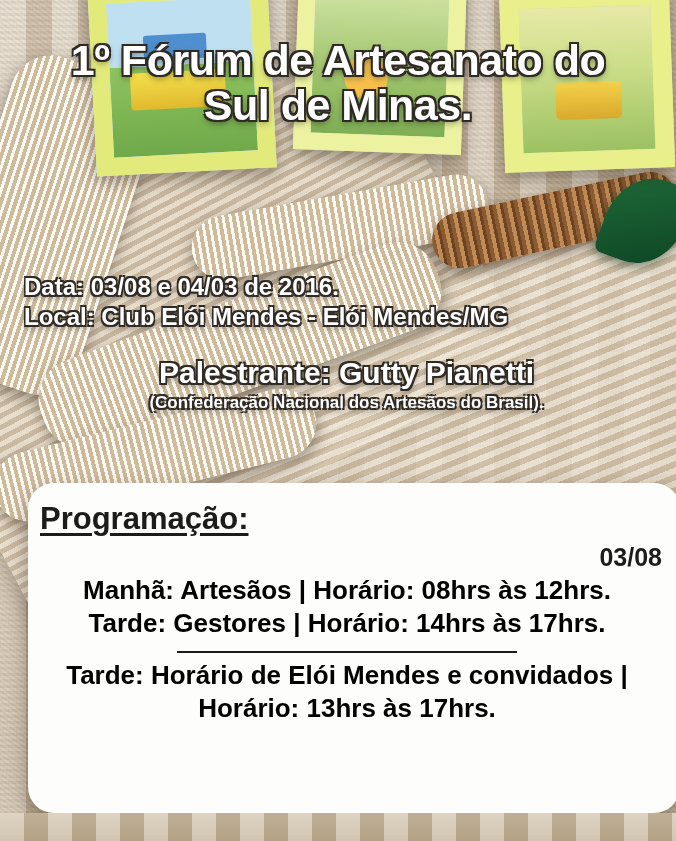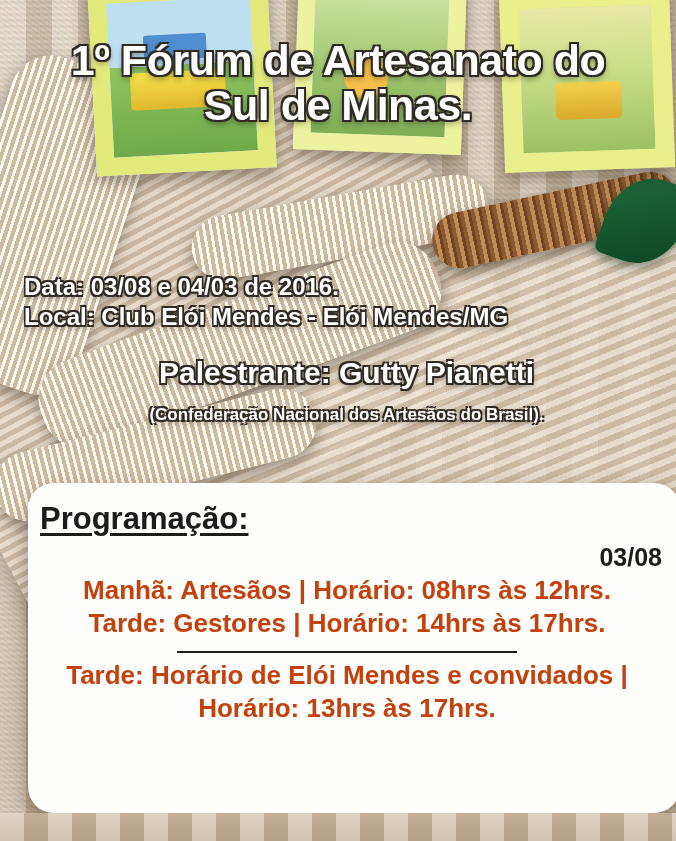--- a/index.html
+++ b/index.html
@@ -243,21 +243,21 @@
   .speaker .name {
     display: block;
     font-size: 30px;
     font-weight: bold;
     line-height: 1.1;
   }
   .speaker .org {
     display: block;
     font-size: 17px;
     font-weight: bold;
-    margin-top: 16px;
+    margin-top: 4px;
   }
 
   
   .card {
     position: absolute;
     left: 28px;
     top: 483px;
     width: 652px;
     height: 330px;
     background: #fdfdfb;
@@ -278,21 +278,21 @@
     text-align: right;
     font-size: 25px;
     font-weight: bold;
     color: #1c1c1c;
     margin: 6px 0 2px 0;
   }
   .sched-line {
     text-align: center;
     font-size: 26px;
     font-weight: bold;
-    color: #c2410c;
+    color: #000000;
     line-height: 1.25;
   }
   .divider {
     width: 340px;
     height: 2px;
     background: #1c1c1c;
     margin: 12px auto 6px auto;
   }
   .bottom-strip {
     position: absolute;

